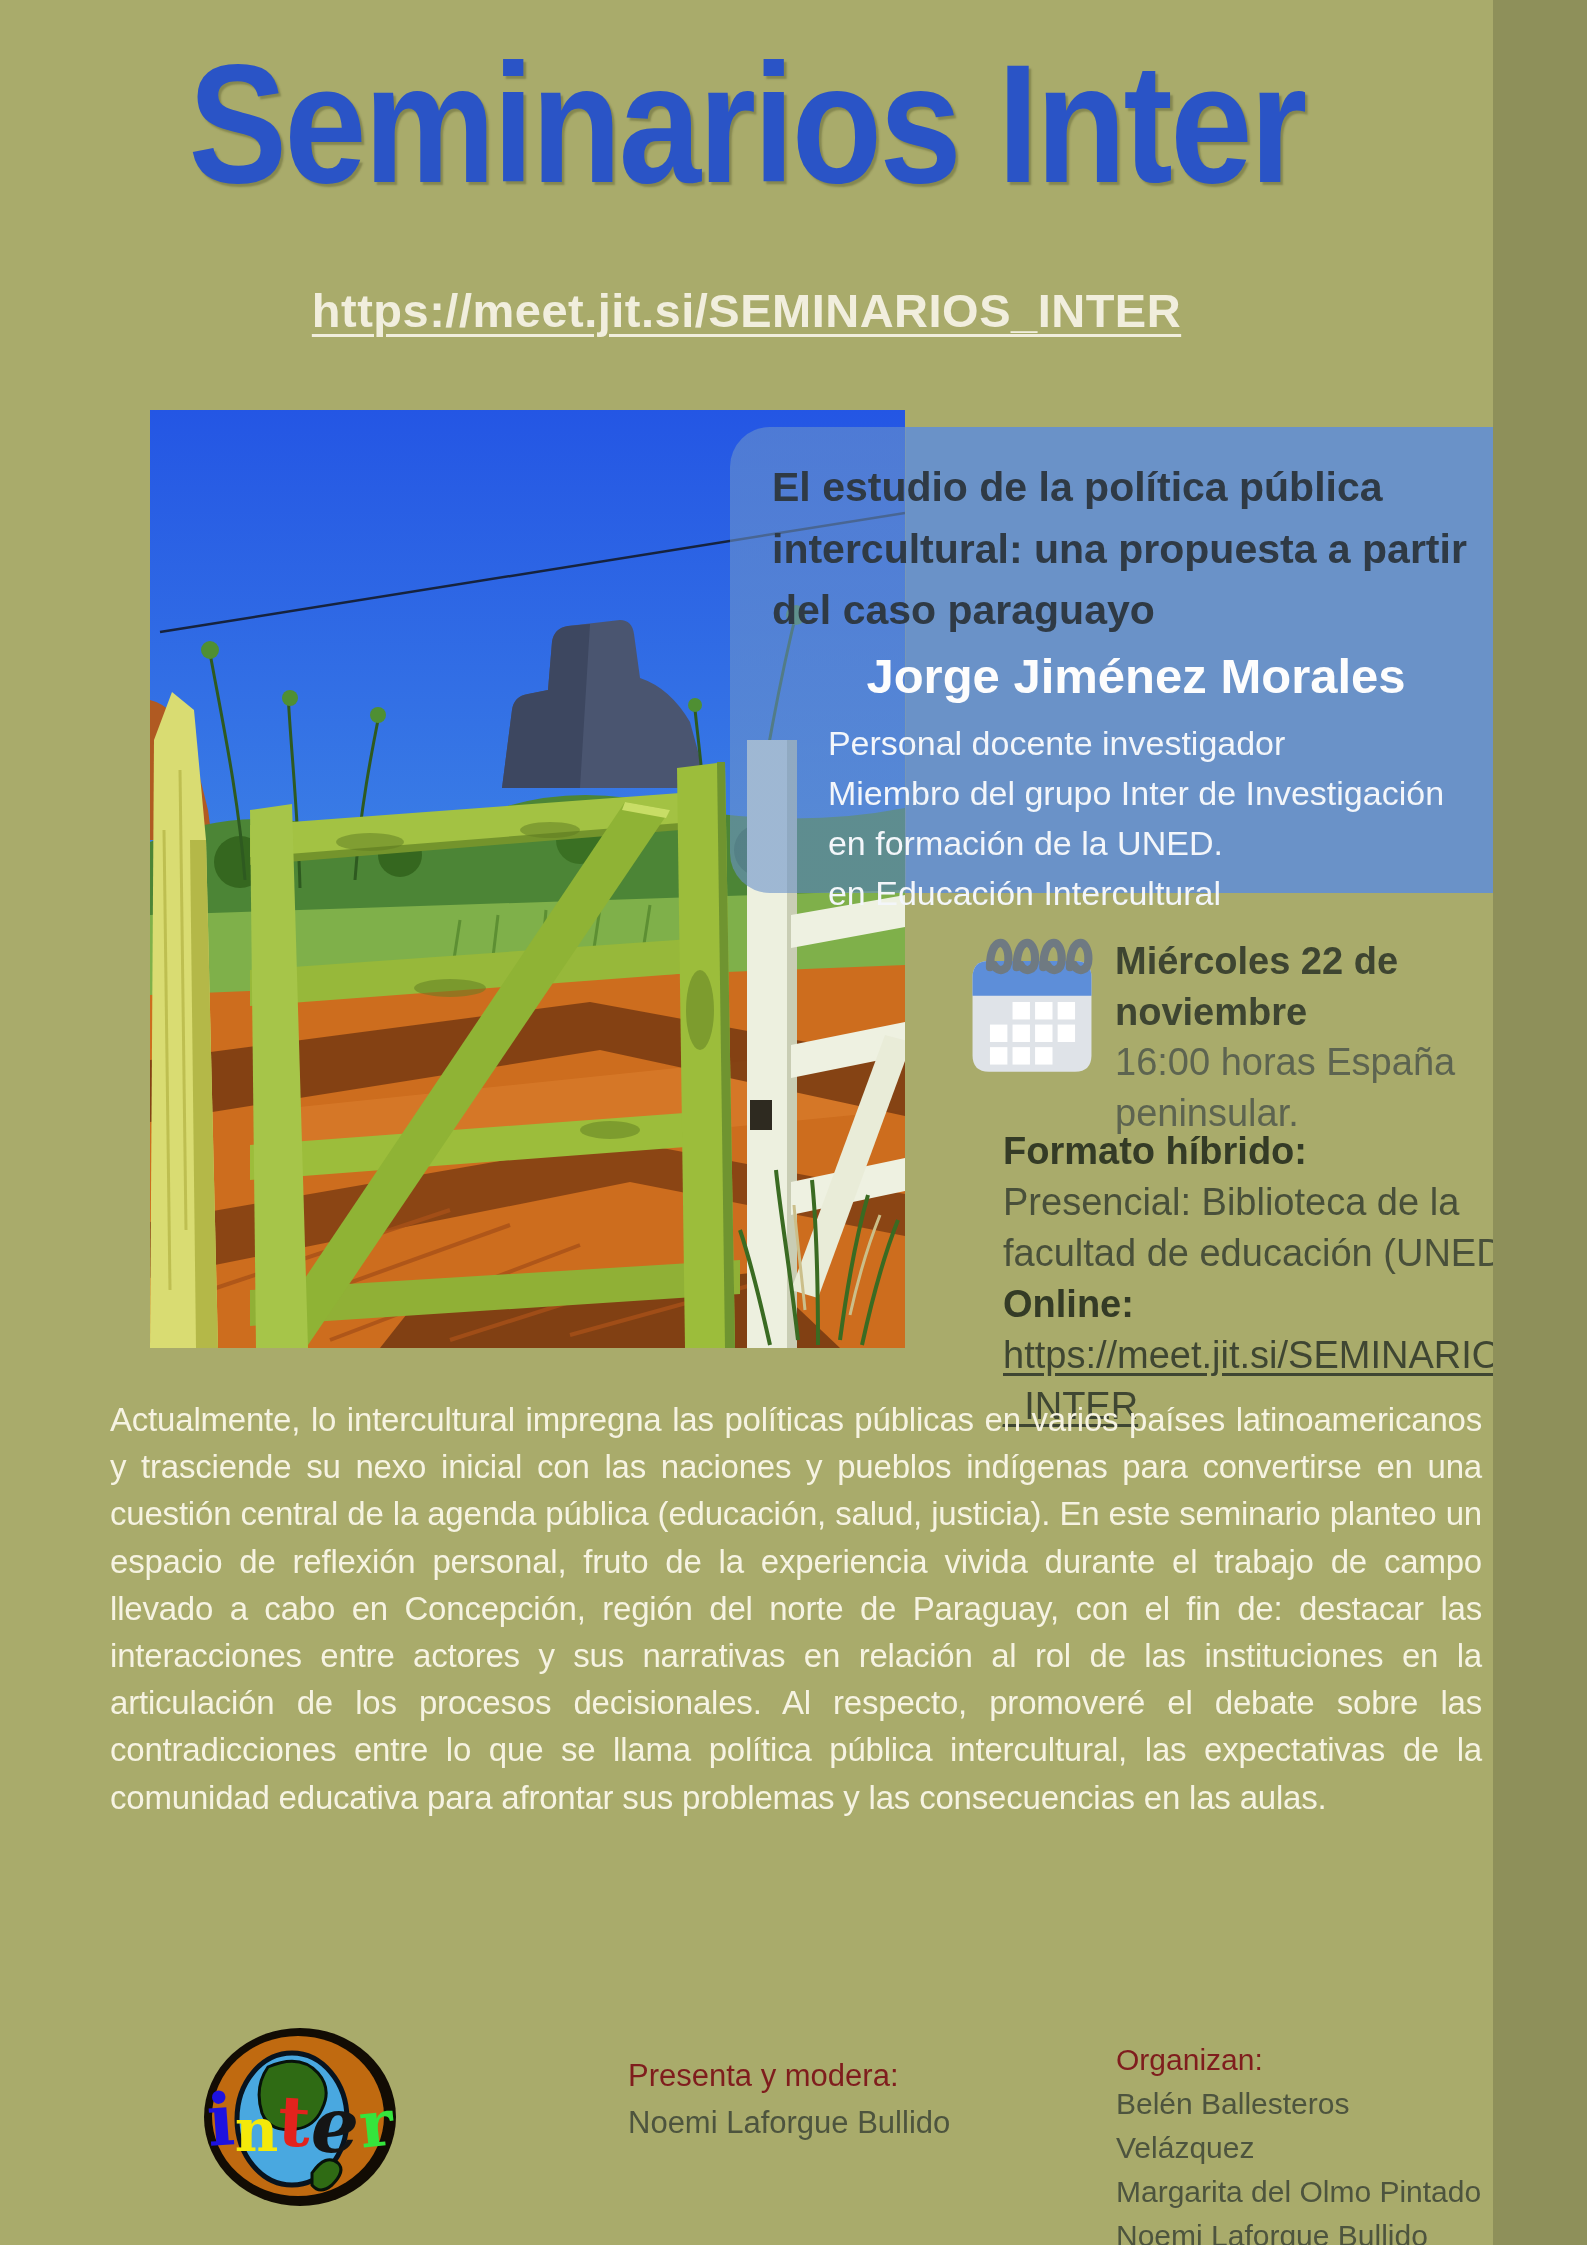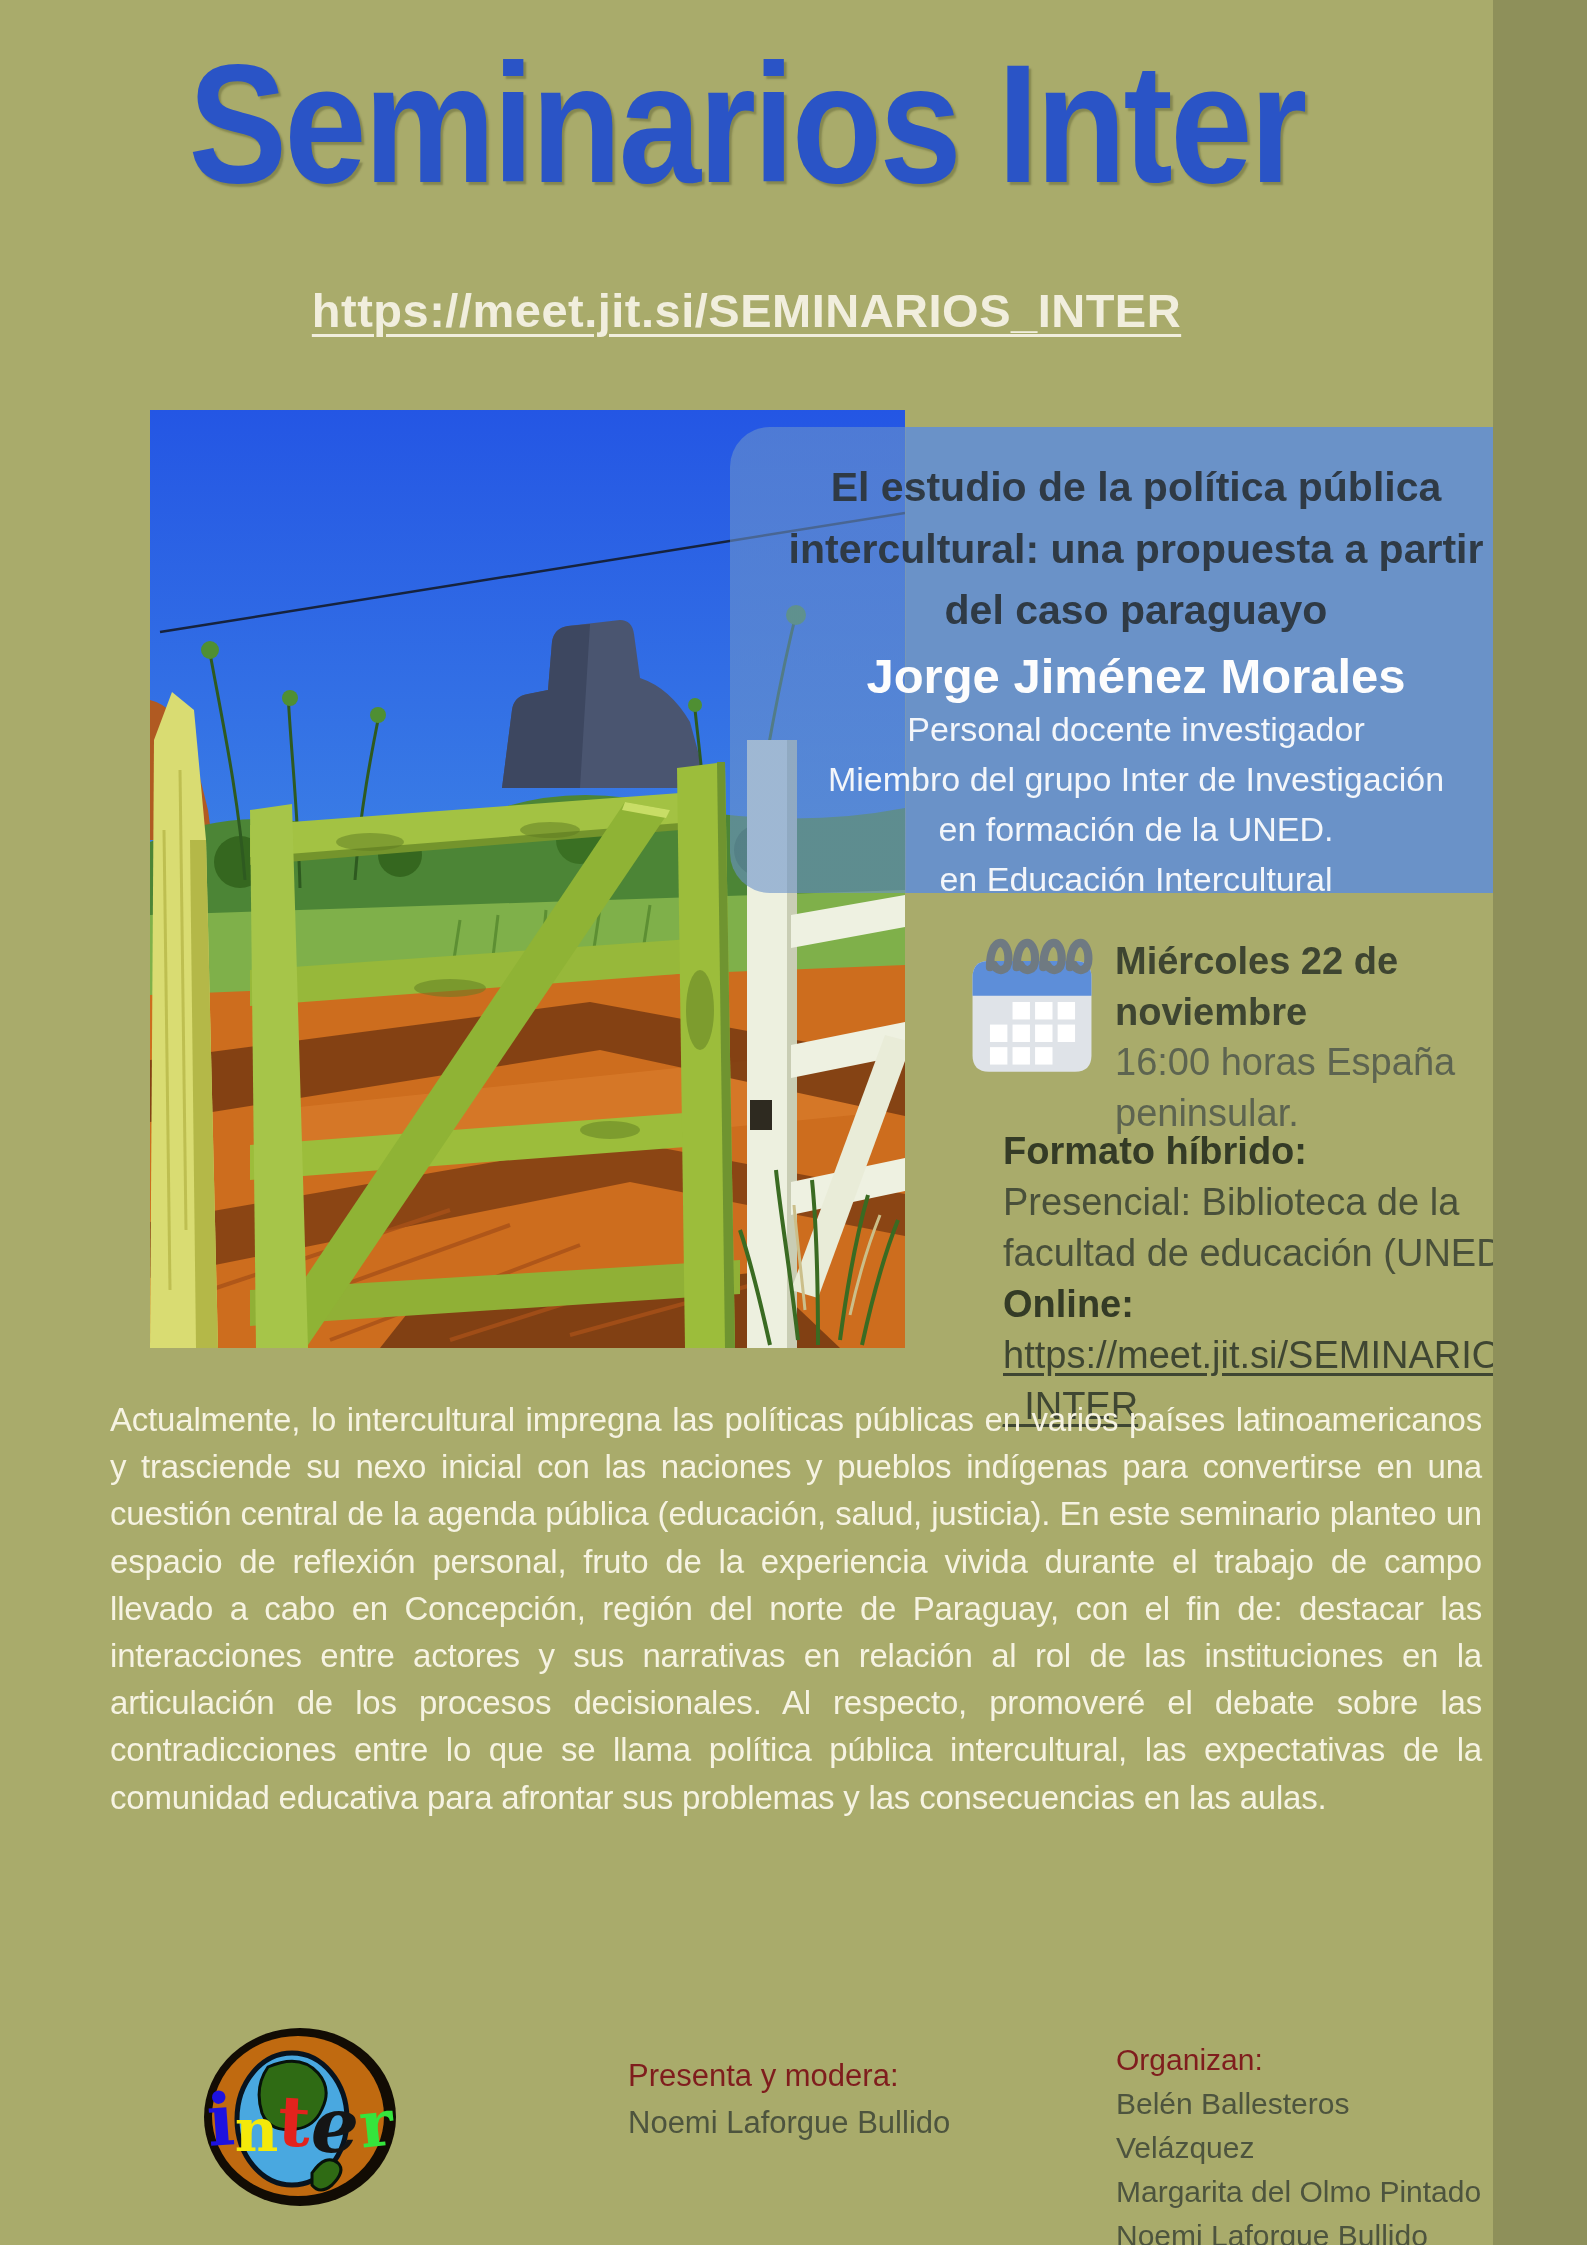--- a/index.html
+++ b/index.html
@@ -23,25 +23,25 @@
   }
   .main-url a{ color:#f1eedd; text-decoration:underline; text-decoration-thickness:3px; text-underline-offset:7px;}
   
   .photo{ position:absolute; left:150px; top:410px; width:755px; height:938px; }
   
   .info-box{
     position:absolute; left:730px; top:427px; width:800px; height:466px;
     border-radius:40px;
     background:linear-gradient(90deg, rgba(106,146,203,0.60) 0px, rgba(106,146,203,0.60) 175px, rgba(106,146,200,1) 176px);
     display:flex; flex-direction:column; align-items:center;
-    text-align:center; box-sizing:border-box; padding:30px 30px 0 42px;
+    box-sizing:border-box; padding:30px 30px 0 42px;
   }
   .box-title{ font-size:41px; line-height:1.5; font-weight:bold; color:#2f3a45;}
   .box-speaker{ font-size:49px; font-weight:bold; color:#fdfdfd; margin-top:6px;}
-  .box-bio{ font-size:34px; line-height:1.48; color:#f3f6fa; }
+  .box-bio{ font-size:34px; line-height:1.48; color:#f3f6fa; margin-top:14px;}
   
   .calendar-icon{ position:absolute; left:966px; top:920px; width:132px; height:162px;}
   .date-block{ position:absolute; left:1115px; top:936px; width:400px; text-align:left;
     font-size:38px; line-height:1.33;}
   .date-strong{ font-weight:bold; color:#3e4531;}
   .date-time{ color:#5d6450;}
   
   .format-block{ position:absolute; left:1003px; top:1126px; width:528px;
     font-size:38px; line-height:1.34; color:#49503a;}
   .fmt-bold{ font-weight:bold; color:#343b26;}

